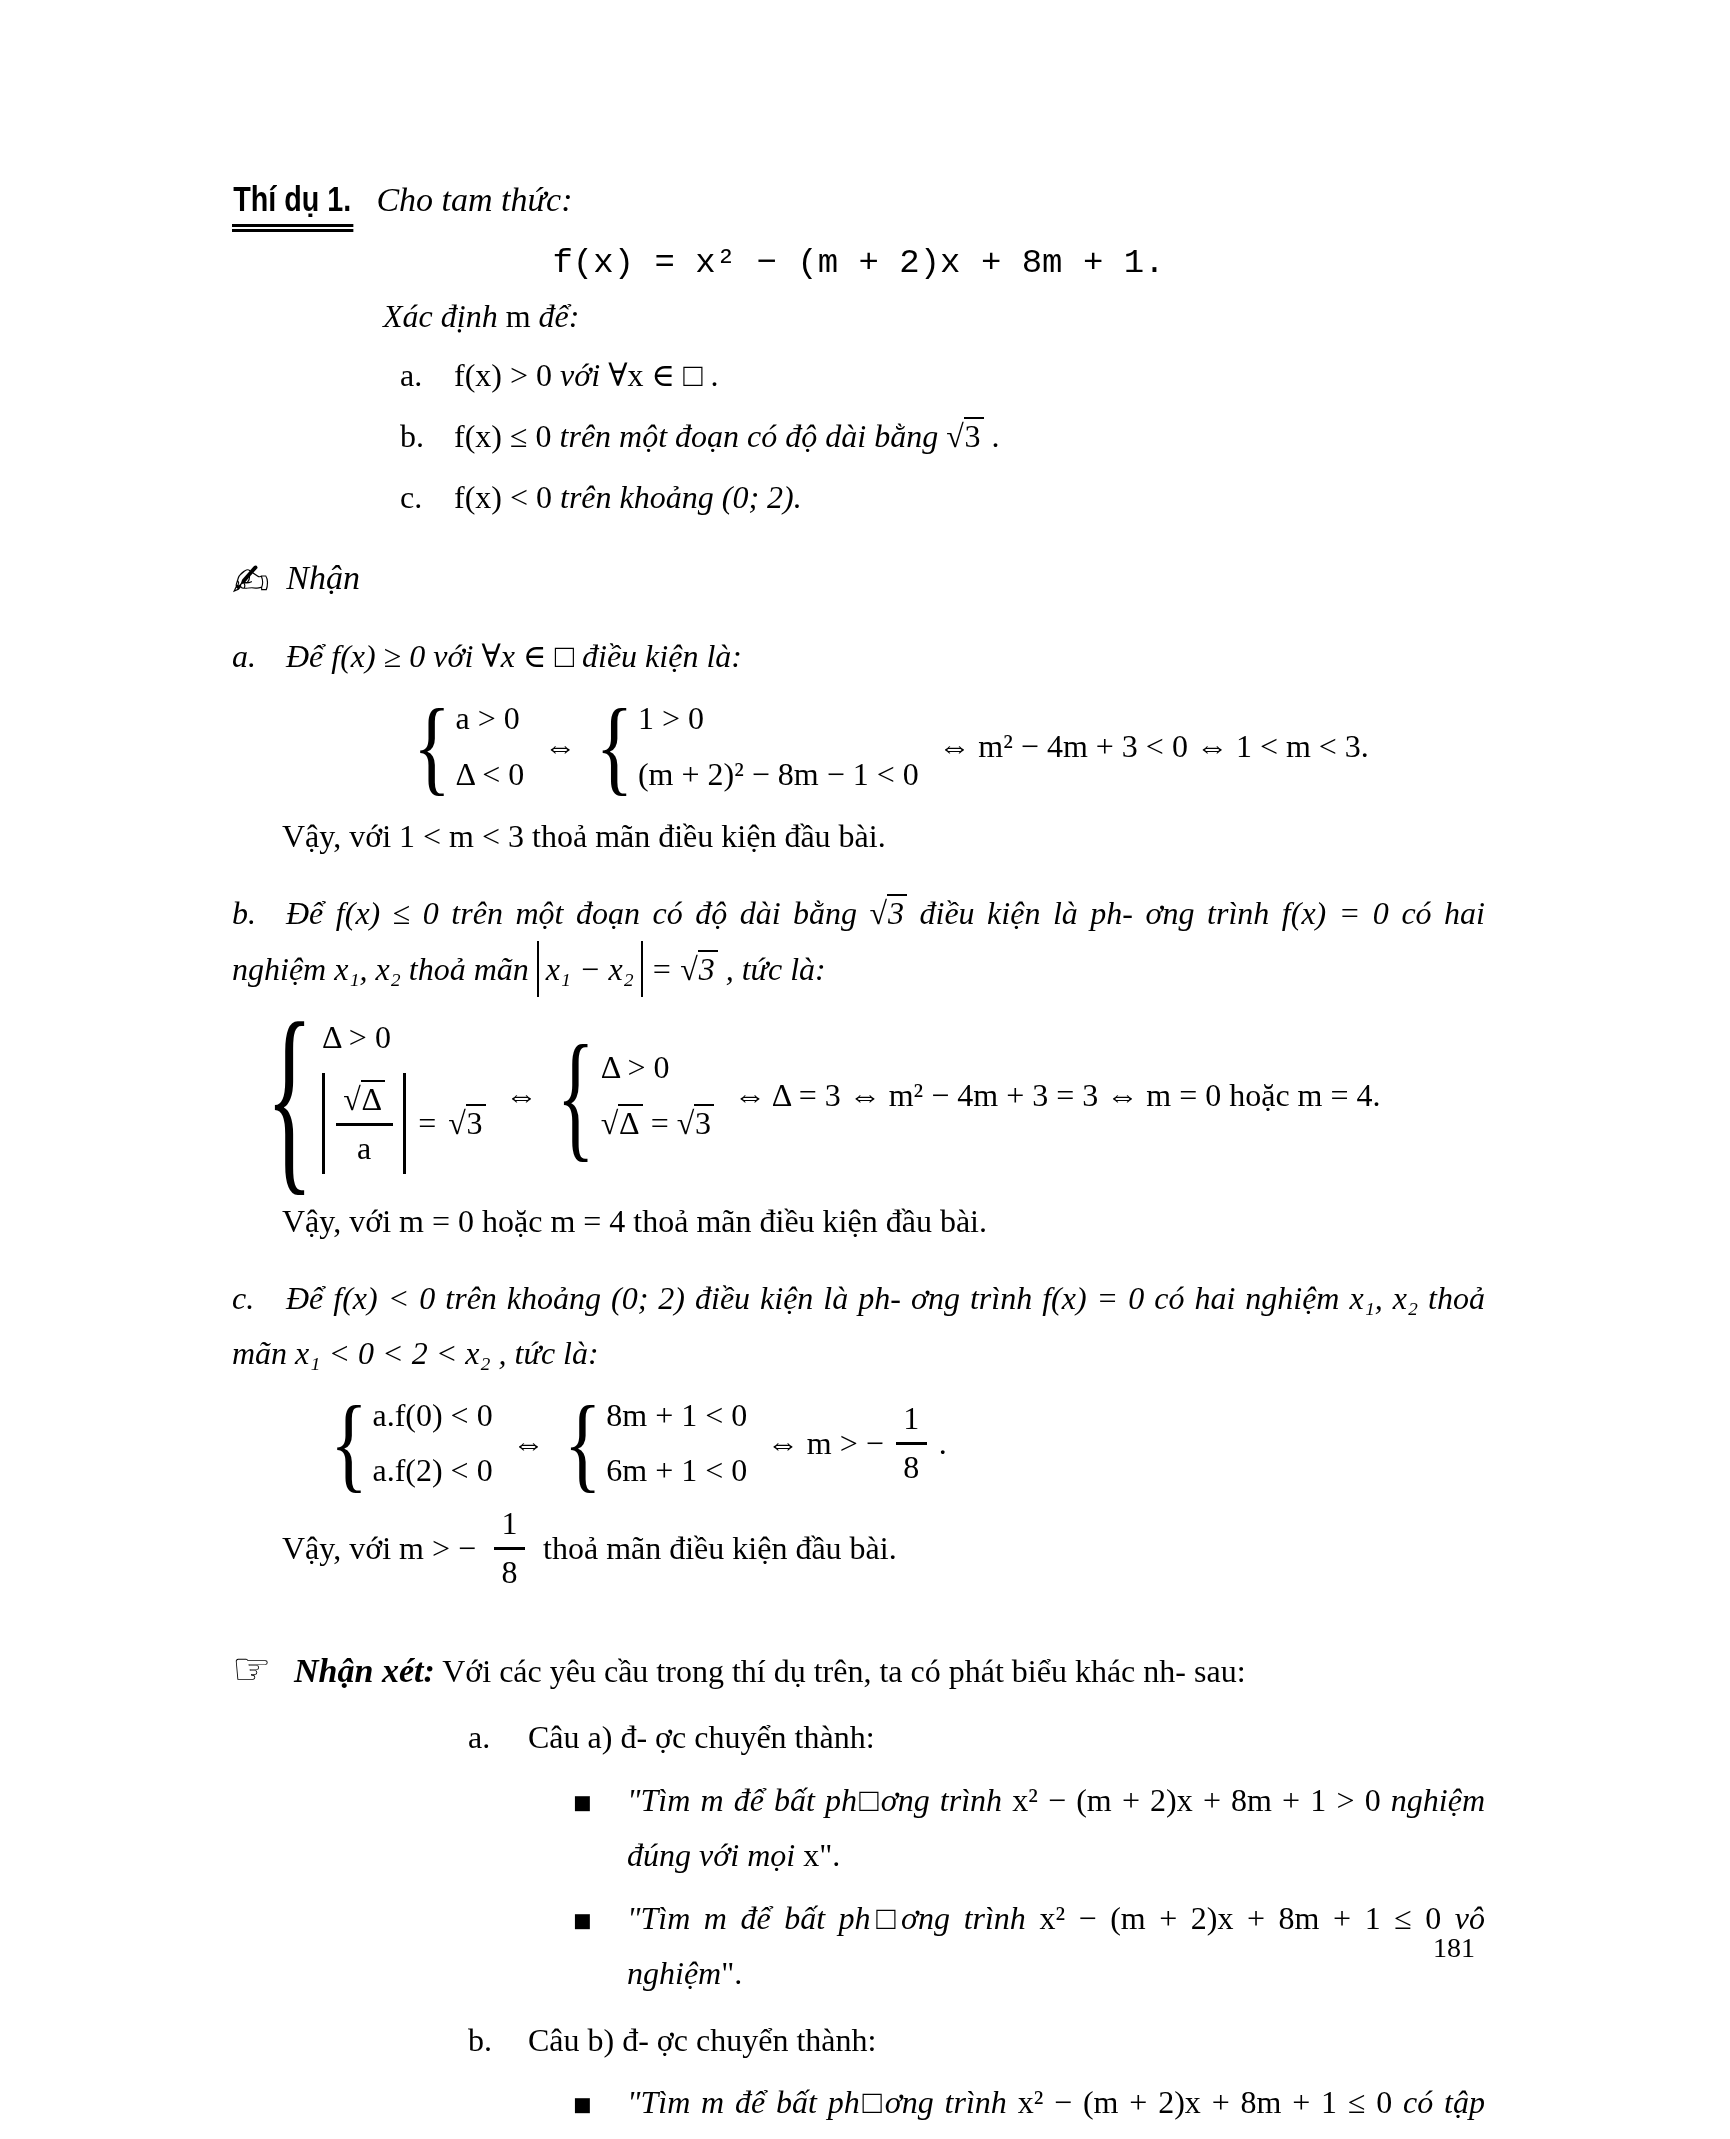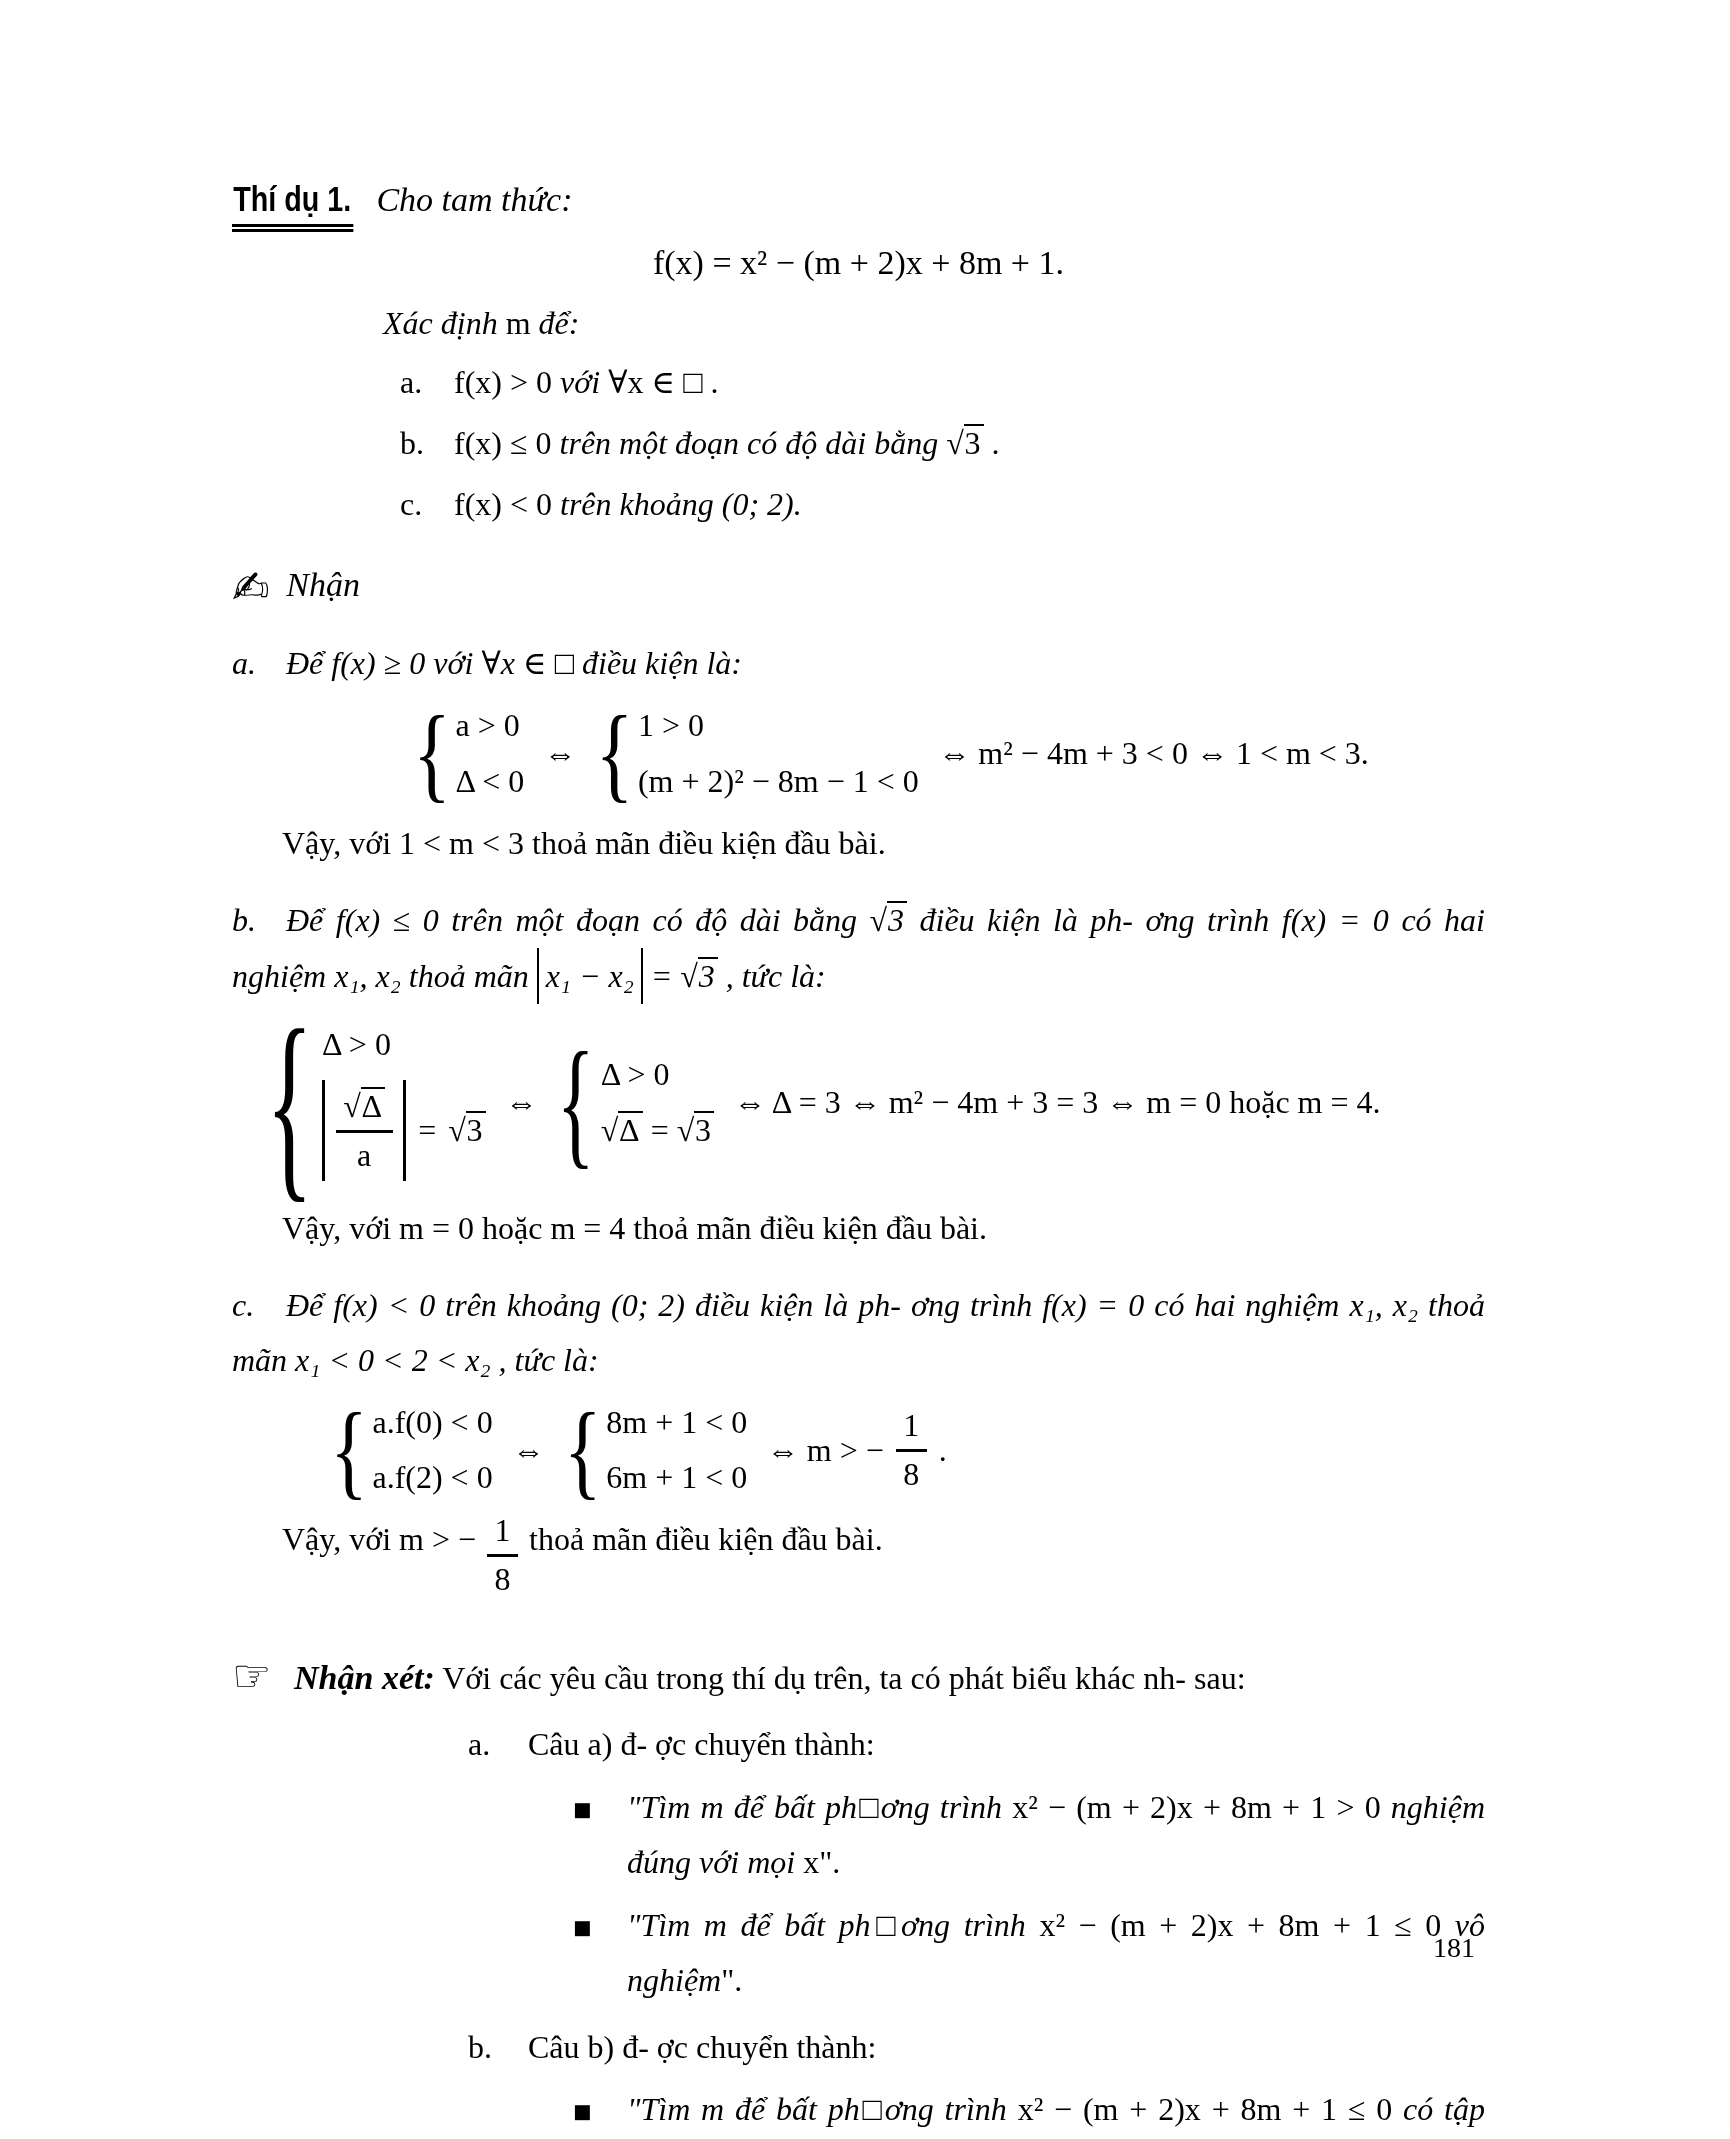--- a/index.html
+++ b/index.html
@@ -14,33 +14,33 @@
 
   
   .titleline{line-height:1.4;white-space:nowrap;}
   .extitle{
     display:inline-block;font-family:"Liberation Sans","DejaVu Sans",sans-serif;
     font-weight:700;font-size:35px;letter-spacing:0;
     border-bottom:8.3px double #000;padding:0 3px 0.8px 1.5px;
     transform:scaleX(.82);transform-origin:left bottom;margin-right:-22.6px;
   }
   .introtxt{font-size:34px;margin-left:10.6px;}
-  .eqline{text-align:center;font-size:34px;margin:12px 0 13px;}
+  .eqline{text-align:center;font-size:34px;margin:12px 0 6px;font-family:Liberation Mono, monospace;}
   .taskline{margin-left:151px;line-height:1.8;}
   .stmt{margin-left:168px;line-height:1.9;}
   .marker{display:inline-block;min-width:54px;}
 
   
   .giai{margin-top:26px;}
   .pen{font-family:"DejaVu Sans",sans-serif;font-size:45px;vertical-align:-7.5px;margin-right:16.6px;}
   .giaitxt{font-size:34px;}
   .sol{margin-top:22.6px;line-height:1.72;font-style:italic;}
   .just{text-align:justify;}
   .conc{margin:12px 0 0 50px;line-height:1.7;}
-  .conc-flex{display:flex;column-gap:11px;}
+  .conc-flex{display:flex;align-items:center;column-gap:18px;}
 
   .disp{display:flex;align-items:center;column-gap:19.6px;margin:13.6px 0;white-space:nowrap;}
   .disp-a{margin-left:181px;}
   .disp-b{margin-left:34px;margin-top:19.6px;margin-bottom:19.6px;}
   .disp-c{margin-left:98px;}
   .cases{display:flex;align-items:center;}
   .brace{display:inline-block;line-height:1;font-weight:400;transform-origin:center;}
   .br2{font-size:79px;transform:scaleY(1.35);margin-right:4.5px;}
   .brB{font-size:98px;transform:scaleY(2.15);margin-right:9px;}
   .brb2{font-size:79px;transform:scaleY(1.8);margin-right:6px;}

